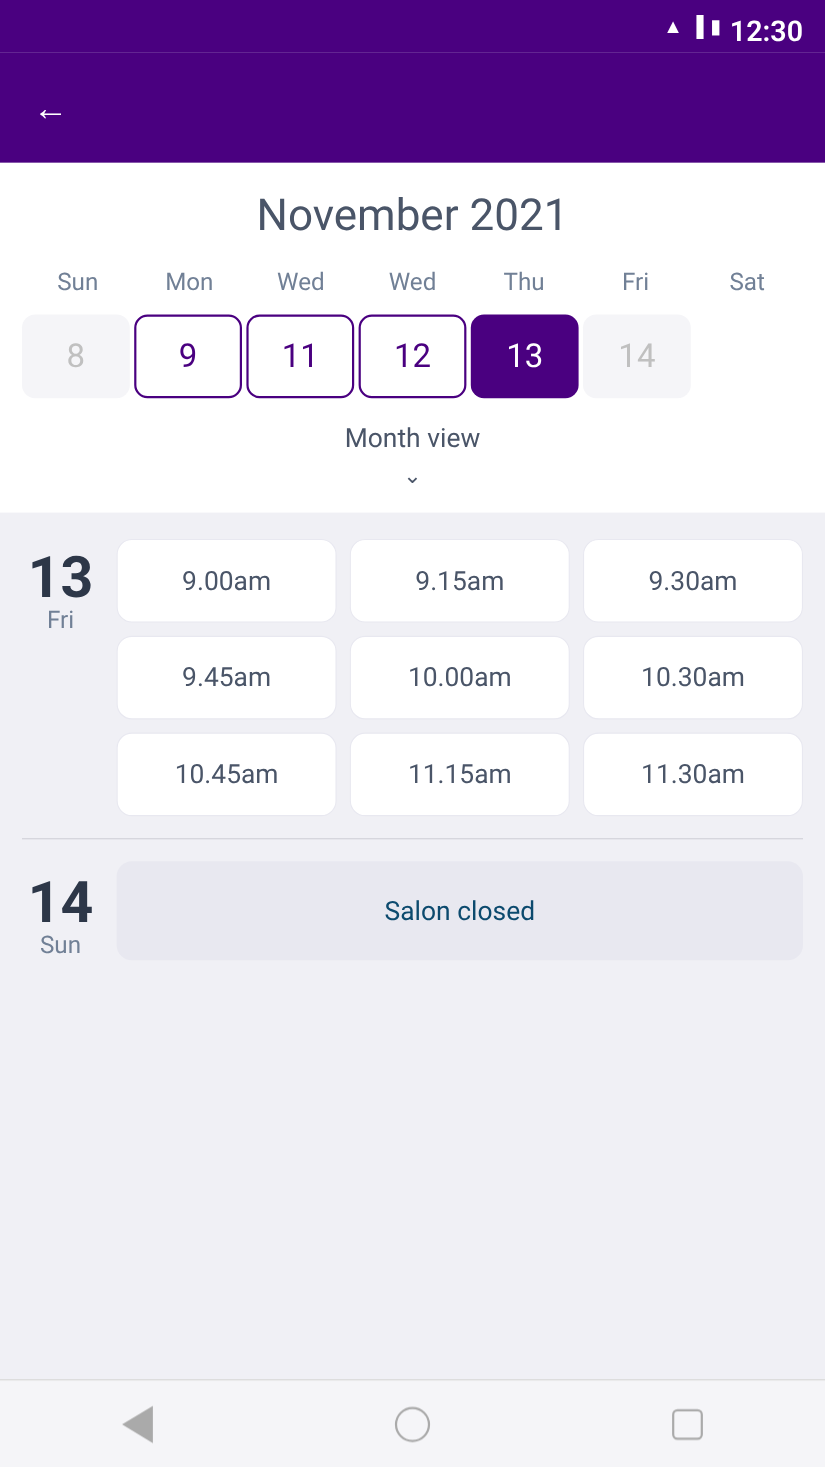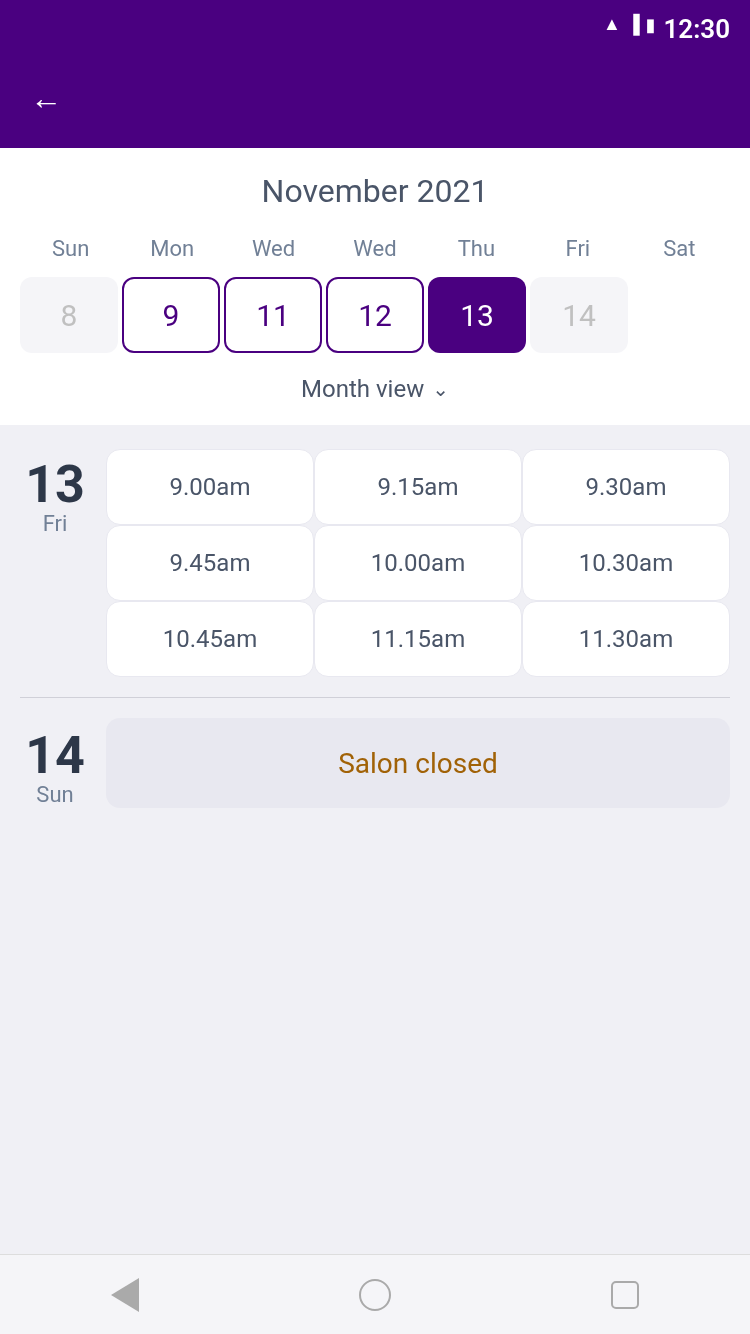--- a/index.html
+++ b/index.html
@@ -59,21 +59,21 @@
       font-weight: 700;
     }
 
     
     .calendar-section {
       background: white;
       padding: 24px 20px 16px;
     }
     .month-title {
       text-align: center;
-      font-size: 32px;
+      font-size: 40px;
       color: #4a5568;
       font-weight: 400;
       margin-bottom: 20px;
     }
     .day-headers {
       display: grid;
       grid-template-columns: repeat(7, 1fr);
       margin-bottom: 10px;
     }
     .day-header {
@@ -112,20 +112,21 @@
 
     .month-view-toggle {
       display: flex;
       align-items: center;
       justify-content: center;
       gap: 8px;
       padding: 10px 0 6px;
       cursor: pointer;
       color: #4a5568;
       font-size: 24px;
+      flex-direction: column;
     }
     .chevron-down {
       font-size: 20px;
     }
 
     
     .time-section {
       background: #f0f0f5;
       padding: 20px 20px;
       margin-top: 4px;
@@ -149,20 +150,21 @@
       line-height: 1;
     }
     .day-name {
       font-size: 22px;
       color: #718096;
     }
     .time-slots-grid {
       flex: 1;
       display: grid;
       grid-template-columns: repeat(3, 1fr);
+      gap: 12px;
     }
     .time-slot {
       background: white;
       border-radius: 14px;
       height: 76px;
       display: flex;
       align-items: center;
       justify-content: center;
       font-size: 24px;
       color: #4a5568;
@@ -185,22 +187,22 @@
       padding-bottom: 20px;
     }
     .salon-closed-box {
       flex: 1;
       background: #e8e8f0;
       border-radius: 14px;
       height: 90px;
       display: flex;
       align-items: center;
       justify-content: center;
-      font-size: 28px;
-      color: #a16207;
+      font-size: 24px;
+      color: #0c4a6e;
     }
 
     
     .bottom-nav {
       position: fixed;
       bottom: 0;
       width: 750px;
       height: 80px;
       background: #f5f5f8;
       border-top: 1px solid #ddd;

